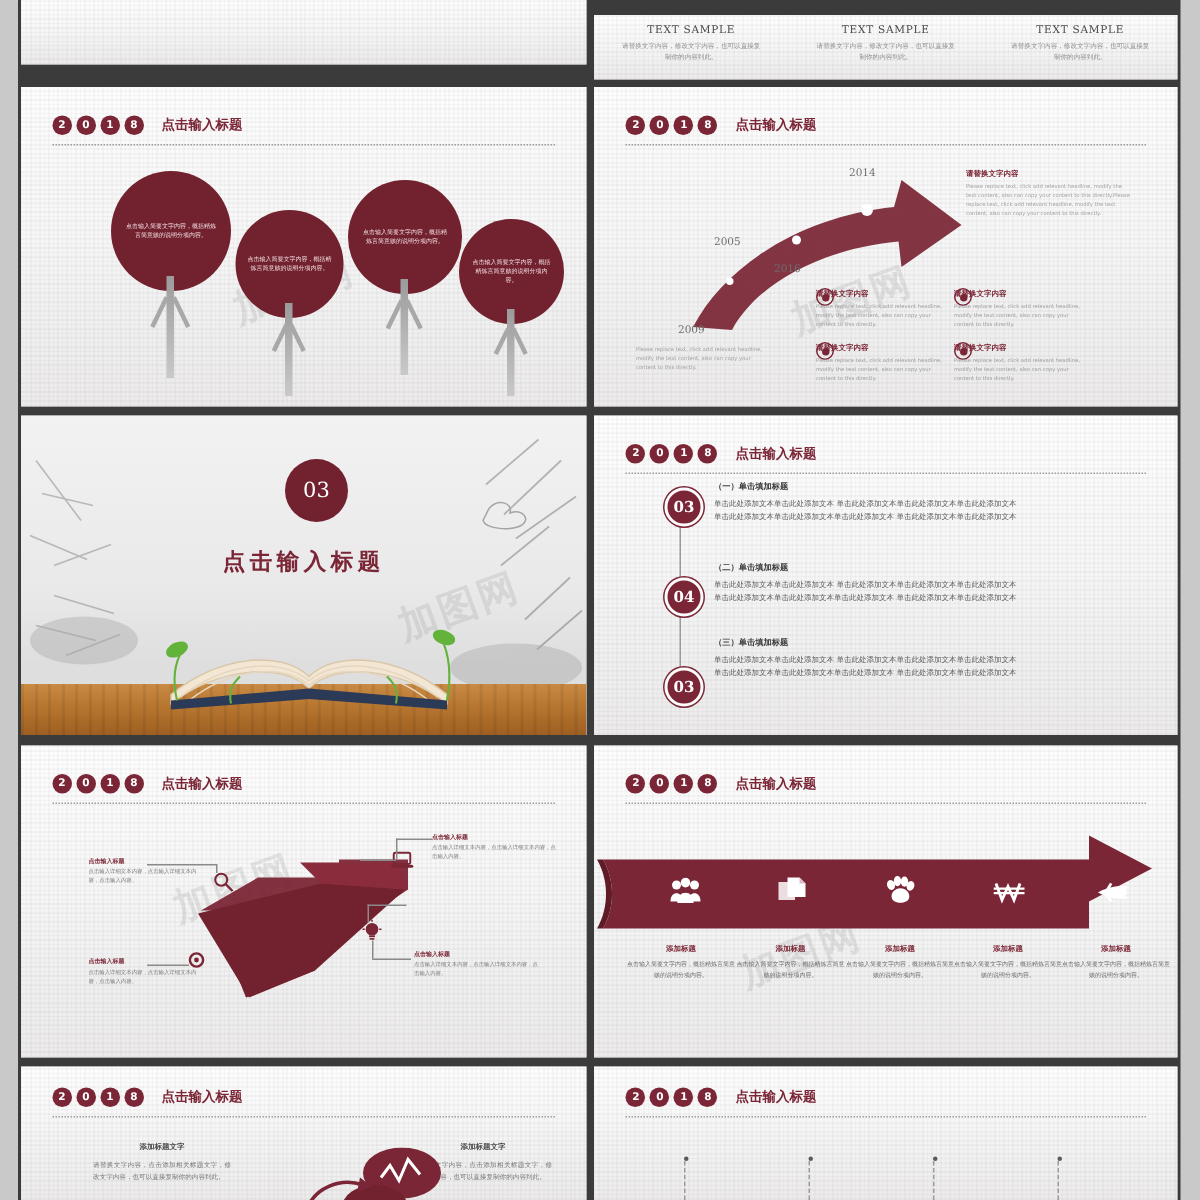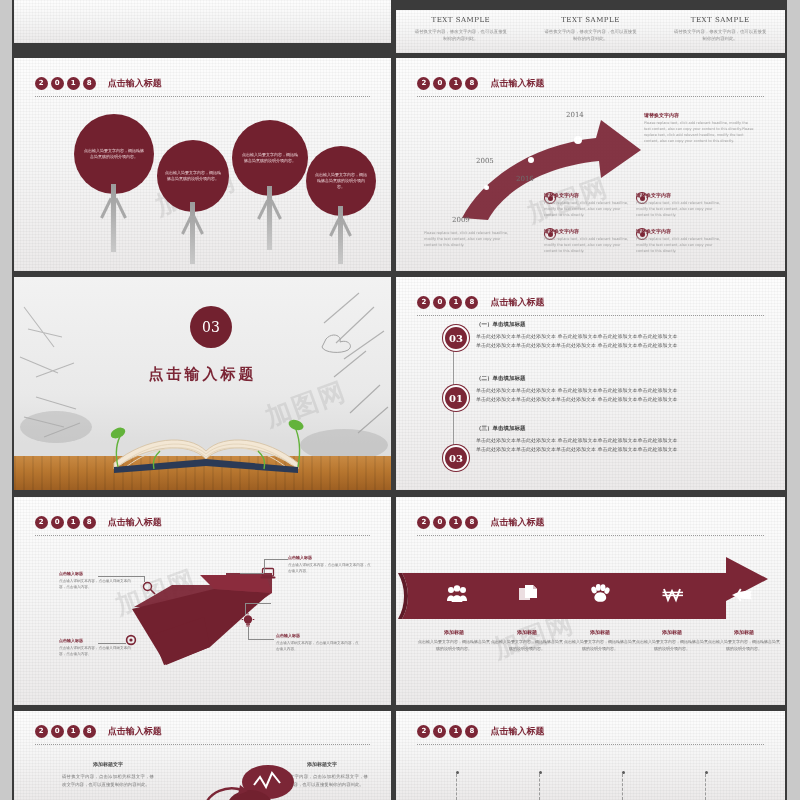--- a/index.html
+++ b/index.html
@@ -368,21 +368,21 @@
       <div class="nbadge" style="left:47px;top:48px;">
         <span>03</span>
       </div>
       <div class="nitem" style="left:80px;top:44px;width:250px;">
         <h5>（一）单击填加标题</h5>
         <p>单击此处添加文本单击此处添加文本 单击此处添加文本单击此处添加文本单击此处添加文本</p>
         <p>单击此处添加文本单击此处添加文本单击此处添加文本 单击此处添加文本单击此处添加文本</p>
       </div>
 
       <div class="nbadge" style="left:47px;top:108px;">
-        <span>01</span>
+        <span>04</span>
       </div>
       <div class="nitem" style="left:80px;top:98px;width:250px;">
         <h5>（二）单击填加标题</h5>
         <p>单击此处添加文本单击此处添加文本 单击此处添加文本单击此处添加文本单击此处添加文本</p>
         <p>单击此处添加文本单击此处添加文本单击此处添加文本 单击此处添加文本单击此处添加文本</p>
       </div>
 
       <div class="nbadge" style="left:47px;top:168px;">
         <span>03</span>
       </div>

